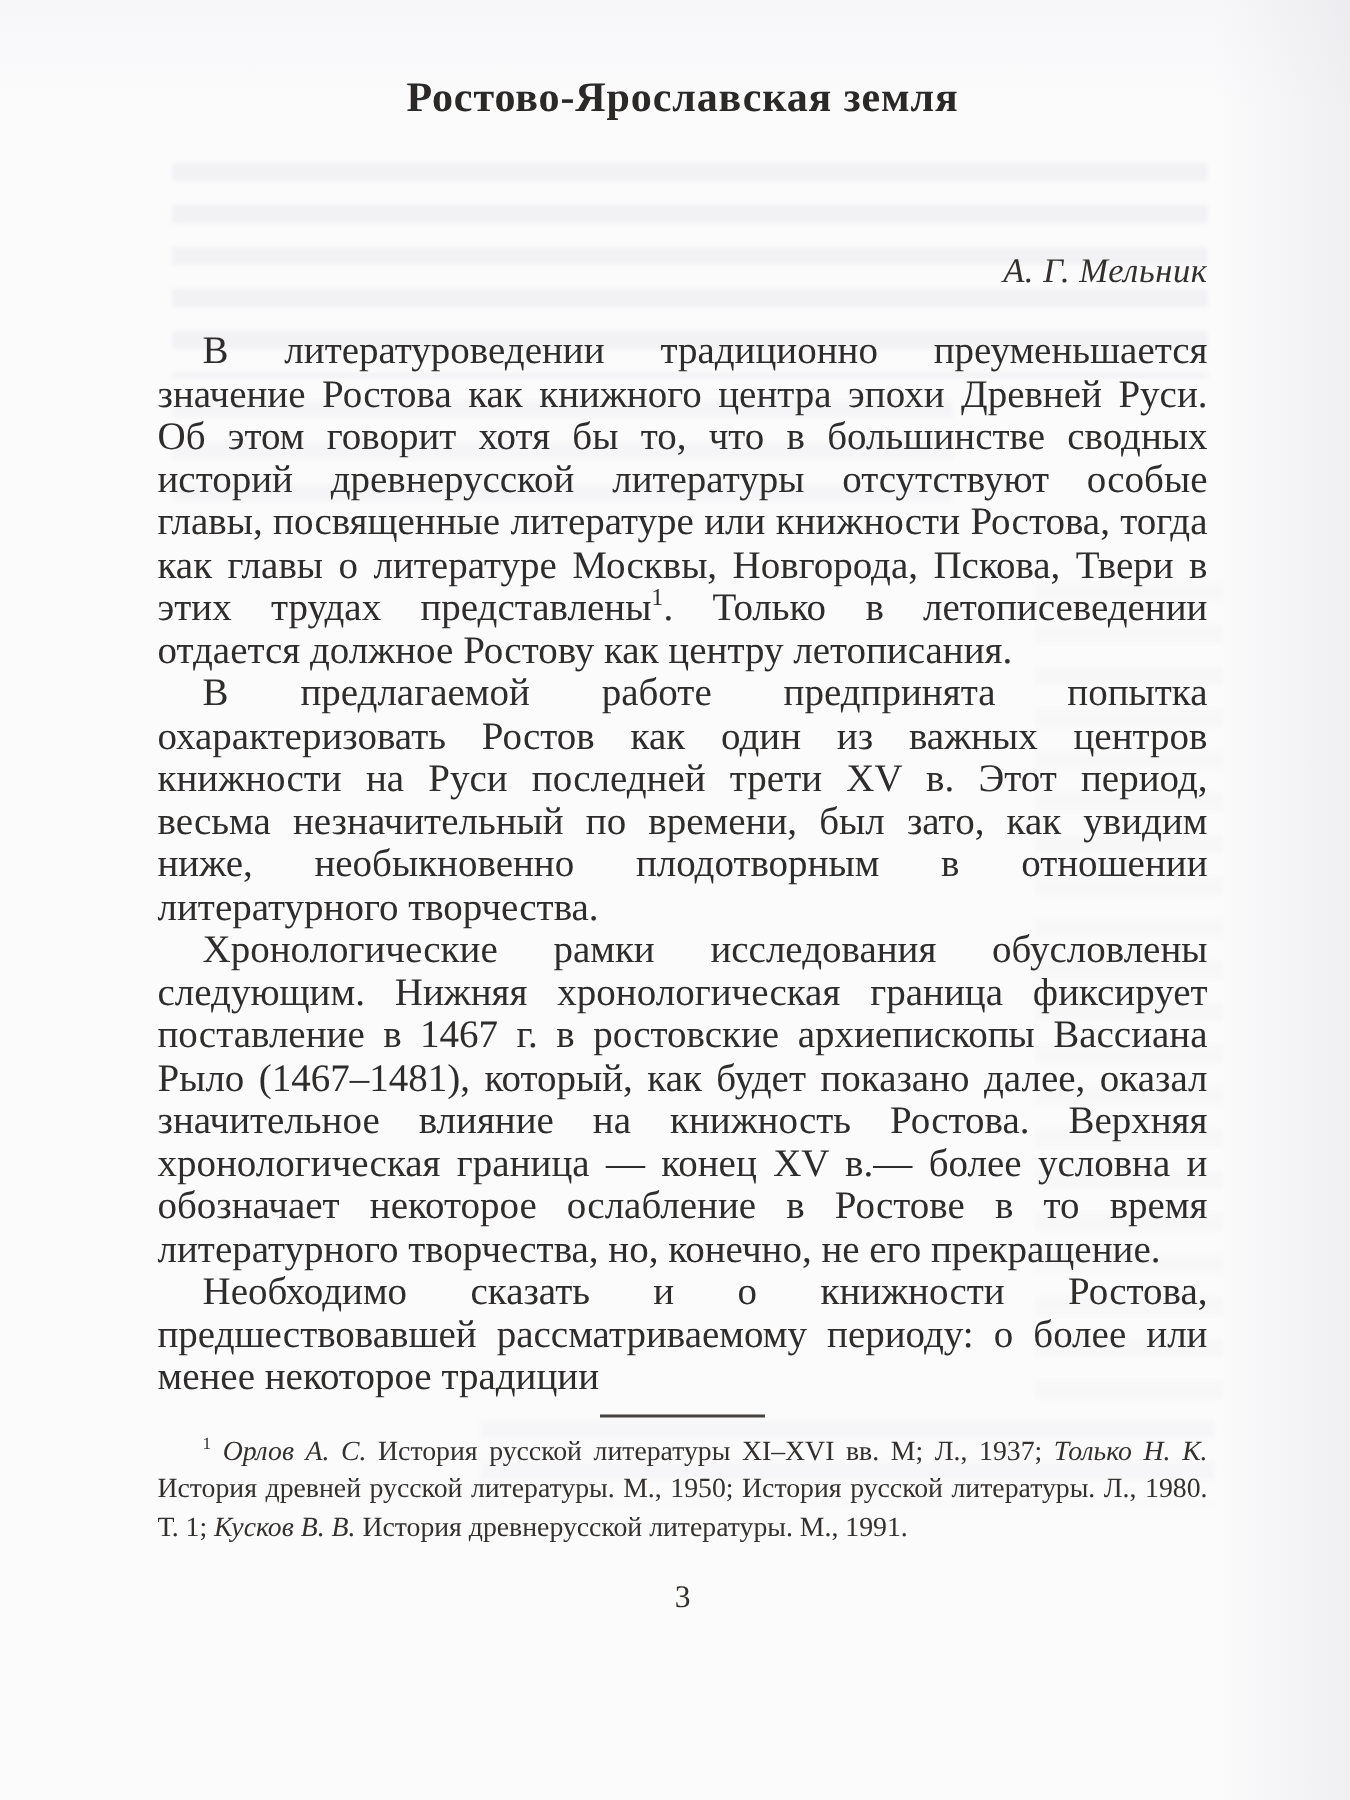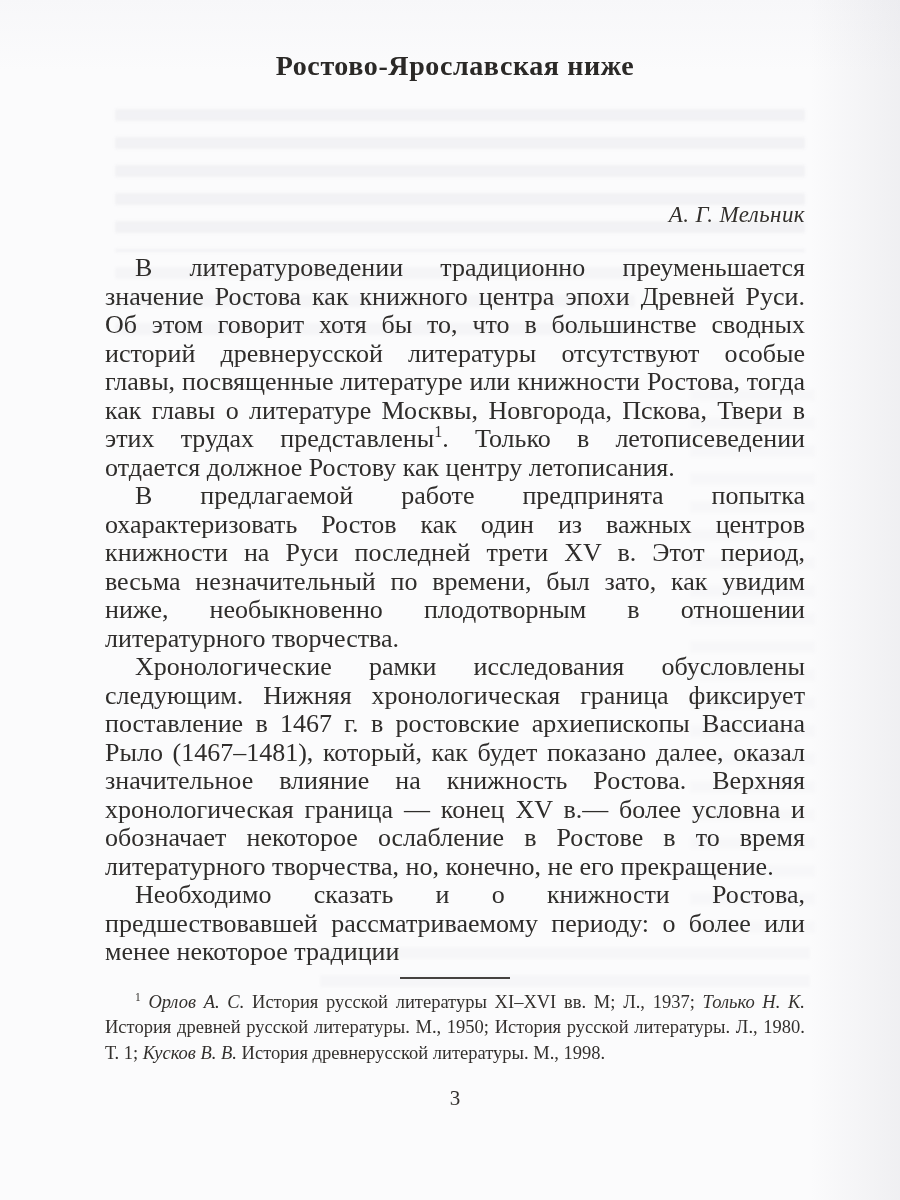--- a/index.html
+++ b/index.html
@@ -26,21 +26,21 @@
   }
   .running-head {
     margin-top: 50px;
     text-align: center;
     font-size: 28px;
     font-weight: bold;
     letter-spacing: 0.6px;
     color: #2b2927;
   }
   .author {
-    margin-top: 120px;
+    margin-top: 86px;
     text-align: right;
     font-style: italic;
     font-size: 23px;
     letter-spacing: 0.4px;
     color: #33302d;
   }
   .article-title {
     margin: 22px 0 0 0;
     text-align: center;
     font-size: 26px;
@@ -107,35 +107,35 @@
 
 <div class="page">
 
   <div class="bleed bleed-top"></div>
   <div class="bleed bleed-author"></div>
   <div class="bleed bleed-right"></div>
   <div class="bleed bleed-bottom"></div>
 
   <div class="content">
 
-    <div class="running-head">Ростово-Ярославская ниже</div>
+    <div class="running-head">Ростово-Ярославская земля</div>
 
     <div class="author">А. Г. Мельник</div>
 
 
     <div class="body-text">
 
       <p><span>В литературоведении традиционно преуменьшается значение Ростова как книжного центра эпохи Древней Руси. Об этом говорит хотя бы то, что в большинстве сводных историй древнерусской литературы отсутствуют особые главы, посвященные литературе или книжности Ростова, тогда как главы о литературе Москвы, Новгорода, Пскова, Твери в этих трудах представлены</span><sup class="fn-ref">1</sup><span>. Только в летописеведении отдается должное Ростову как центру летописания.</span></p>
 
       <p>В предлагаемой работе предпринята попытка охарактеризовать Ростов как один из важных центров книжности на Руси последней трети XV в. Этот период, весьма незначительный по времени, был зато, как увидим ниже, необыкновенно плодотворным в отношении литературного творчества.</p>
 
       <p>Хронологические рамки исследования обусловлены следующим. Нижняя хронологическая граница фиксирует поставление в 1467 г. в ростовские архиепископы Вассиана Рыло (1467–1481), который, как будет показано далее, оказал значительное влияние на книжность Ростова. Верхняя хронологическая граница — конец XV в.— более условна и обозначает некоторое ослабление в Ростове в то время литературного творчества, но, конечно, не его прекращение.</p>
 
       <p>Необходимо сказать и о книжности Ростова, предшествовавшей рассматриваемому периоду: о более или менее некоторое традиции</p>
     </div>
 
     <hr class="footnote-rule">
 
-    <div class="footnote"><sup class="fn-ref">1</sup> <i>Орлов А. С.</i><span> История русской литературы XI–XVI вв. М; Л., 1937; </span><i>Только Н. К.</i><span> История древней русской литературы. М., 1950; История русской литературы. Л., 1980. Т. 1; </span><i>Кусков В. В.</i><span> История древнерусской литературы. М., 1998.</span></div>
+    <div class="footnote"><sup class="fn-ref">1</sup> <i>Орлов А. С.</i><span> История русской литературы XI–XVI вв. М; Л., 1937; </span><i>Только Н. К.</i><span> История древней русской литературы. М., 1950; История русской литературы. Л., 1980. Т. 1; </span><i>Кусков В. В.</i><span> История древнерусской литературы. М., 1991.</span></div>
 
     <div class="page-number">3</div>
   </div>
 </div>
 
 </body></html>

